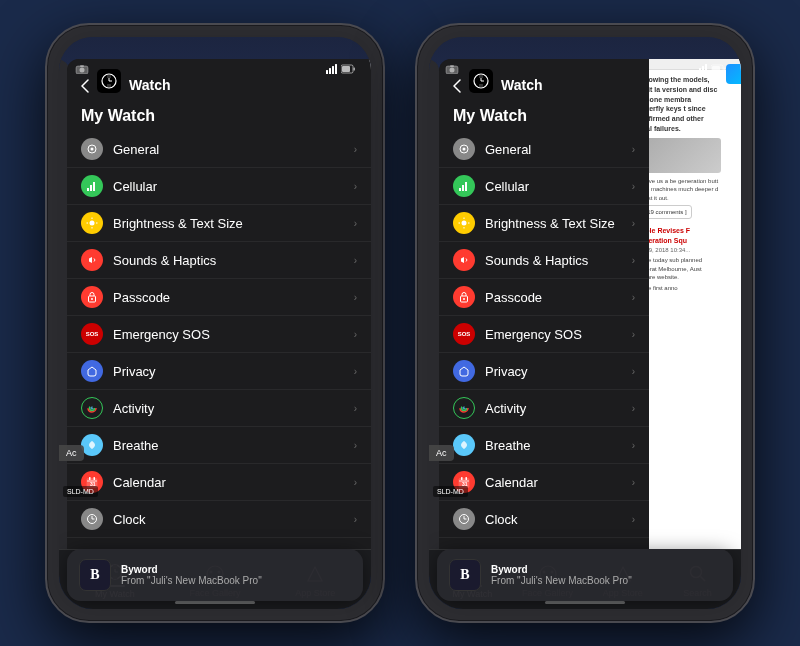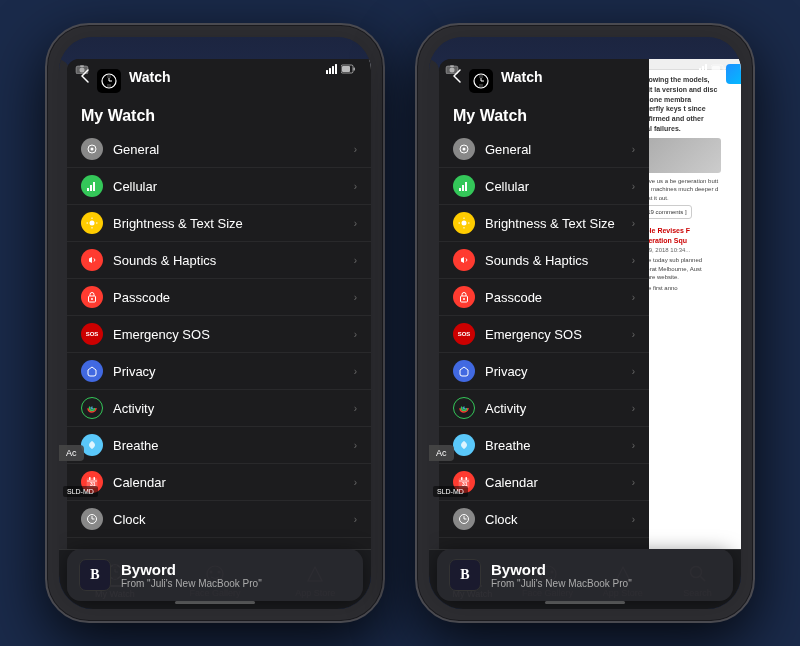--- a/index.html
+++ b/index.html
@@ -62,21 +62,21 @@
       right: 0;
       bottom: 60px;
       background: #1c1c1e;
       border-radius: 12px 0 0 0;
       overflow: hidden;
       z-index: 8;
     }
 
     .watch-card-header {
       display: flex;
-      align-items: flex-start;
+      align-items: flex-end;
       padding: 10px 14px 6px;
       background: #1c1c1e;
       gap: 8px;
     }
 
     .watch-app-icon {
       width: 24px;
       height: 24px;
       background: #000;
       border-radius: 5px;
@@ -305,21 +305,21 @@
       justify-content: center;
       flex-shrink: 0;
       font-size: 16px;
     }
 
     .notif-content {
       flex: 1;
     }
 
     .notif-title {
-      font-size: 15px;
+      font-size: 10px;
       font-weight: 700;
       color: #fff;
     }
 
     .notif-subtitle {
       font-size: 10px;
       color: #aaa;
     }
 
     

